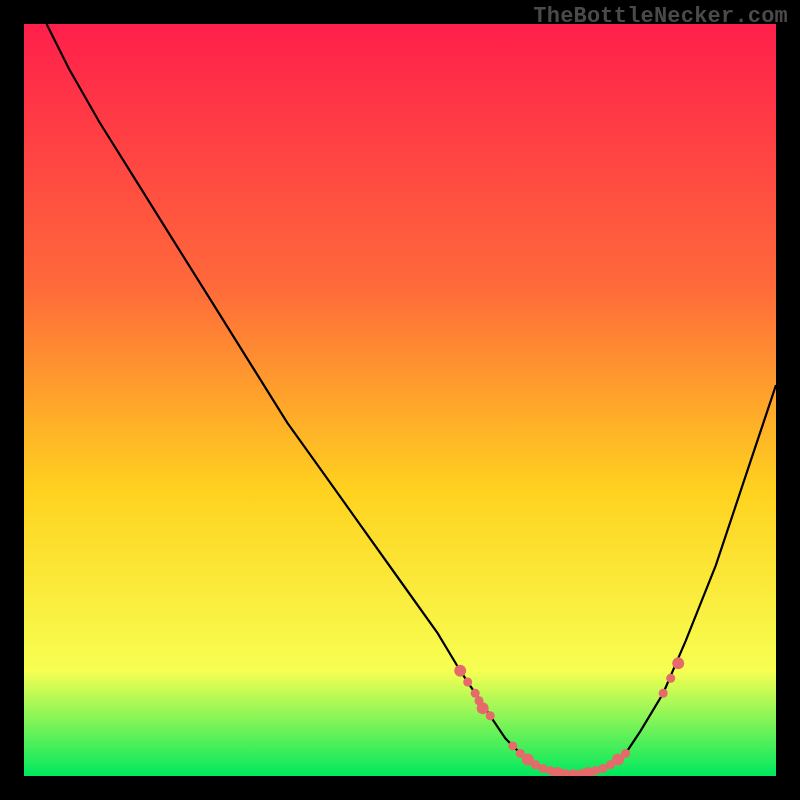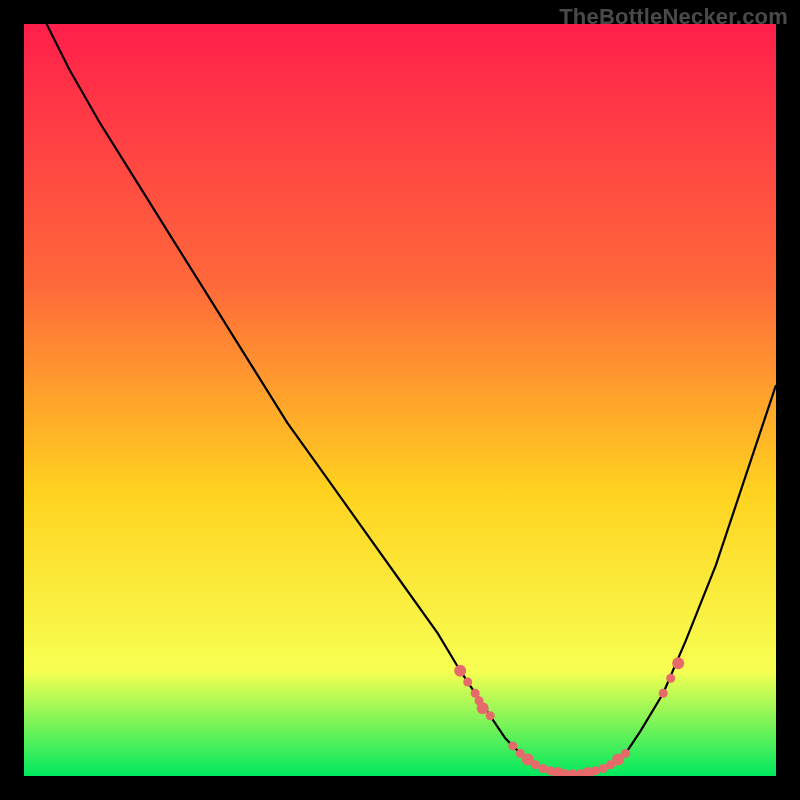--- a/index.html
+++ b/index.html
@@ -27,20 +27,21 @@
   }
   .watermark {
     position: absolute;
     top: 4px;
     right: 12px;
     color: #4a4a4a;
     font-size: 22px;
     font-weight: 600;
     letter-spacing: 0.2px;
     user-select: none;
+    font-family: Liberation Mono, monospace;
   }
 </style>
 </head>
 <body>
 
 <div class="frame">
   <svg class="plot" viewBox="0 0 752 752">
     <defs>
       <linearGradient id="bg" x1="0" y1="0" x2="0" y2="1">
         <stop id="g0" offset="0%" stop-color="#ff1f4b"></stop>

